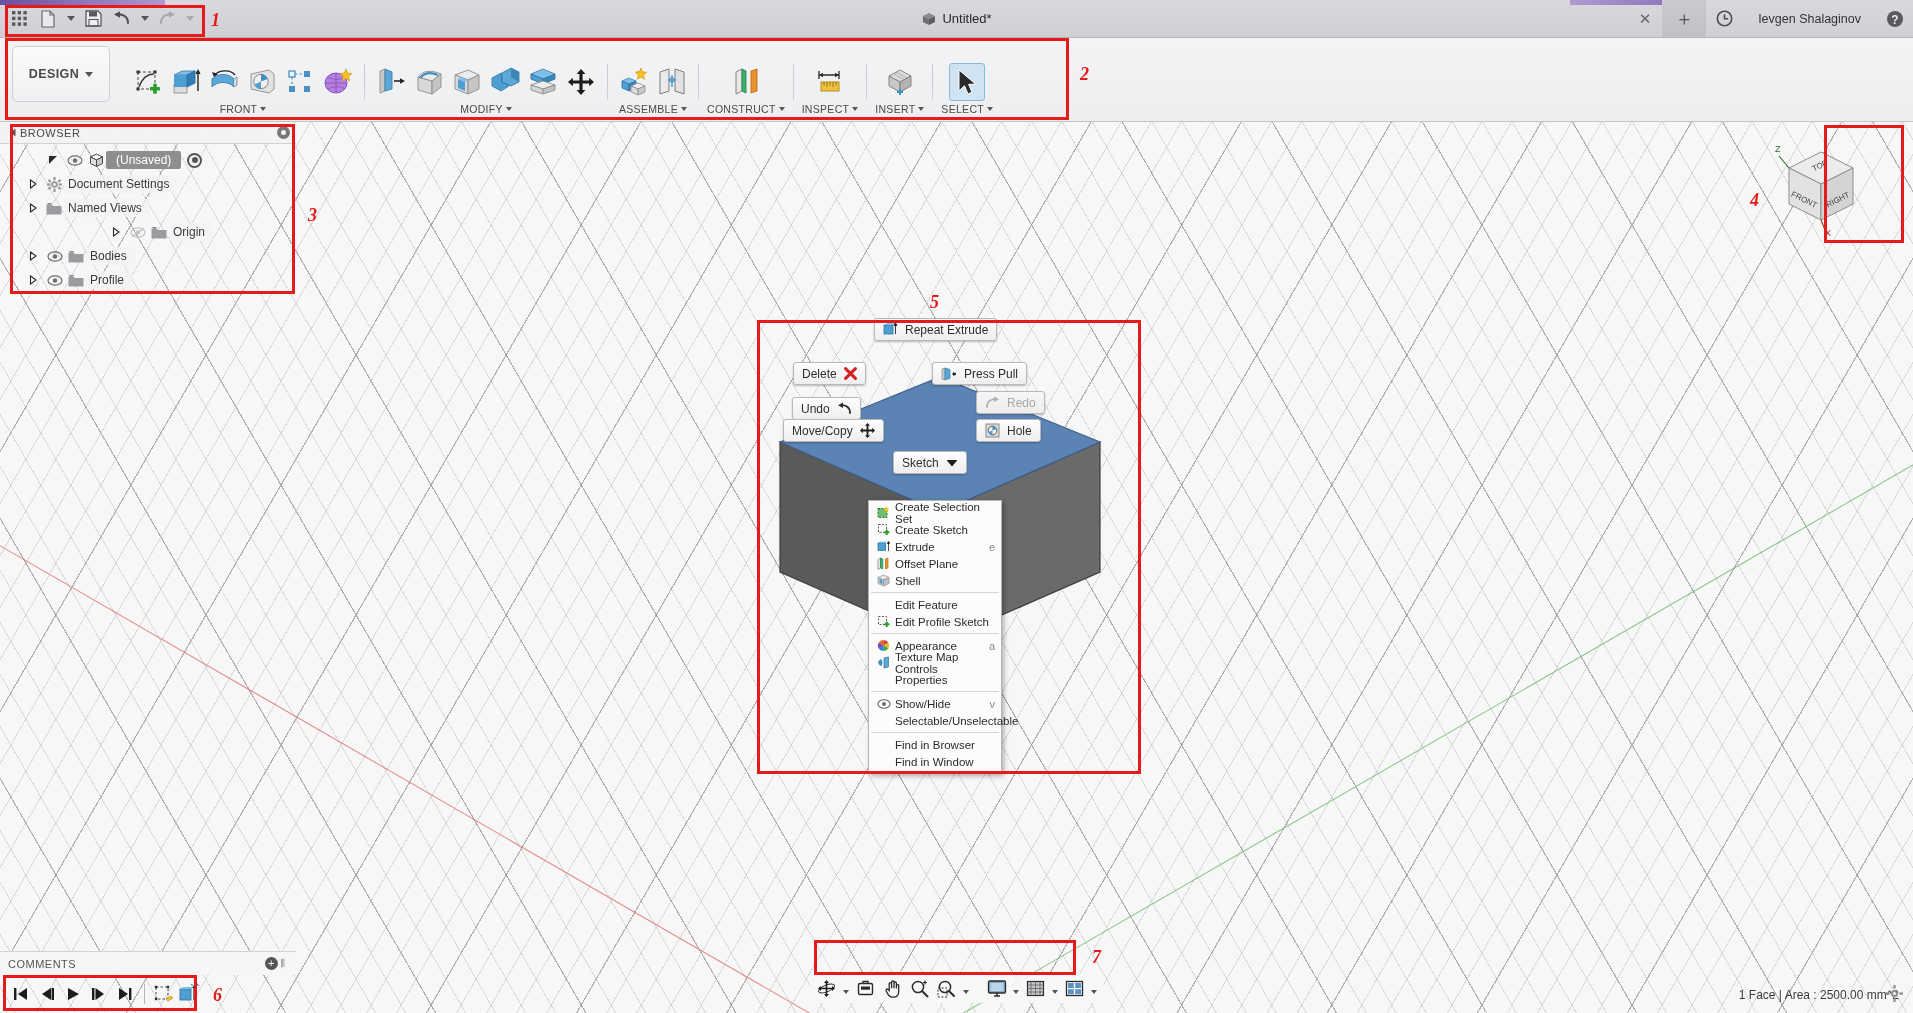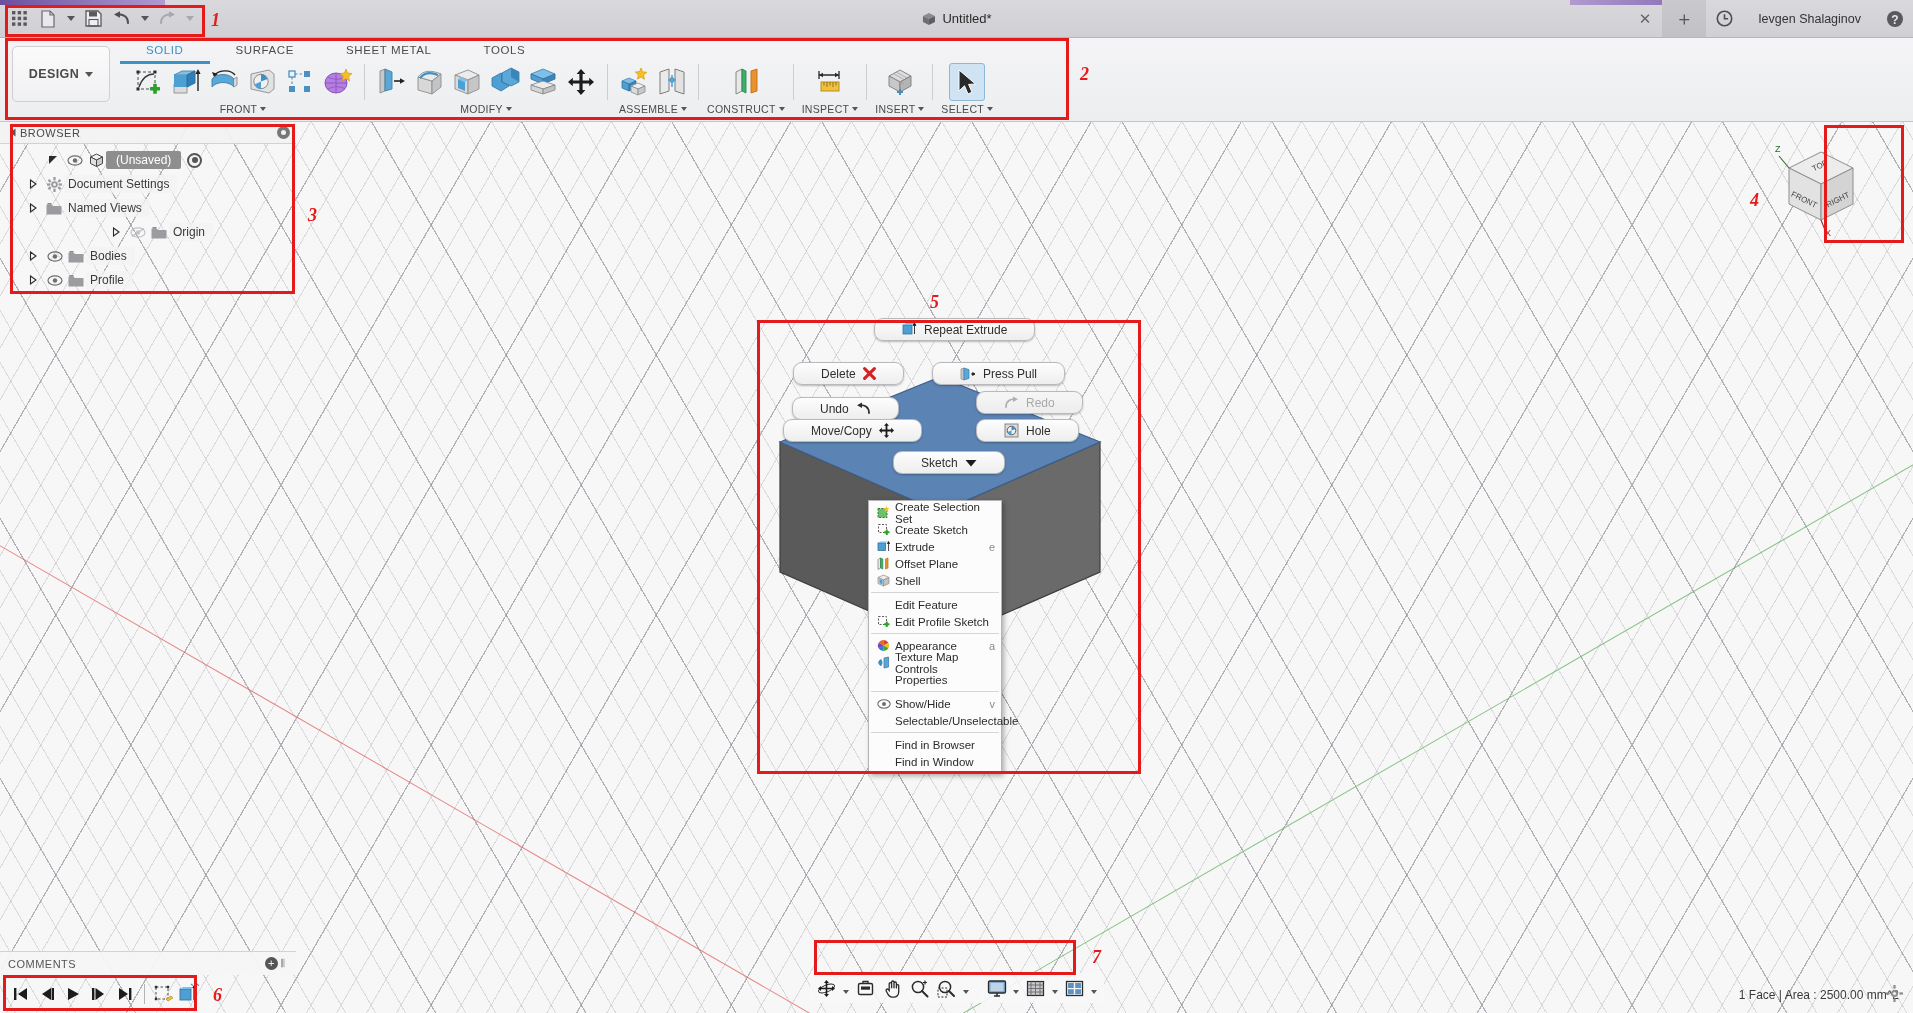--- a/index.html
+++ b/index.html
@@ -138,24 +138,24 @@
   }
   .radio-dot::after{content:"";width:6px;height:6px;border-radius:50%;background:#555;}
 
   
   #viewcube{ position:absolute; right:38px; top:140px; width:108px; height:100px; }
 
   
   #mm{ position:absolute; left:780px; top:318px; width:350px; height:270px;}
   .mm-btn{
     position:absolute; background:linear-gradient(#fdfdfd,#eeeeee);
-    border:1px solid #b9b9bd; border-radius:9px;
+    border:1px solid #b9b9bd; border-radius:3px;
     box-shadow:0 1px 2px rgba(0,0,0,.25);
     display:flex; align-items:center; gap:7px;
-    padding:3px 27px; font-size:12px; color:#2e2e2e; white-space:nowrap;
+    padding:3px 8px; font-size:12px; color:#2e2e2e; white-space:nowrap;
     cursor:pointer; height:23px;
   }
   .mm-btn.disabled{ color:#a9a9a9; background:linear-gradient(#f6f6f6,#ededed); }
 
   
   #ctx{
     position:absolute; left:868px; top:500px; width:134px;
     background:#fcfcfc; border:1px solid #b4b4b8;
     box-shadow:2px 2px 5px rgba(0,0,0,.3);
     padding:3px 0; font-size:11.5px; color:#2b2b2b;
@@ -309,26 +309,20 @@
   </div>
 </div>
 
 <div id="ribbon">
 
   <div id="design-btn">
     <span>DESIGN</span>
     <i class="caret-dn"></i>
   </div>
 
-  <div class="ribbon-tabs">
-    <div class="rtab active">SOLID</div>
-    <div class="rtab">SURFACE</div>
-    <div class="rtab">SHEET METAL</div>
-    <div class="rtab">TOOLS</div>
-  </div>
 
   <div class="panels">
 
     <div class="panel">
       <div class="panel-icons">
         <div class="tool">
           <svg width="28" height="28" viewBox="0 0 28 28">
             <rect x="4" y="4" width="17" height="17" fill="none" stroke="#4a4a4a" stroke-width="1" stroke-dasharray="3 2"></rect>
             <path d="M5 19 C9 8 16 6 20 6" fill="none" stroke="#3a3a3a" stroke-width="1.4"></path>
             <g fill="#2d2d2d">

